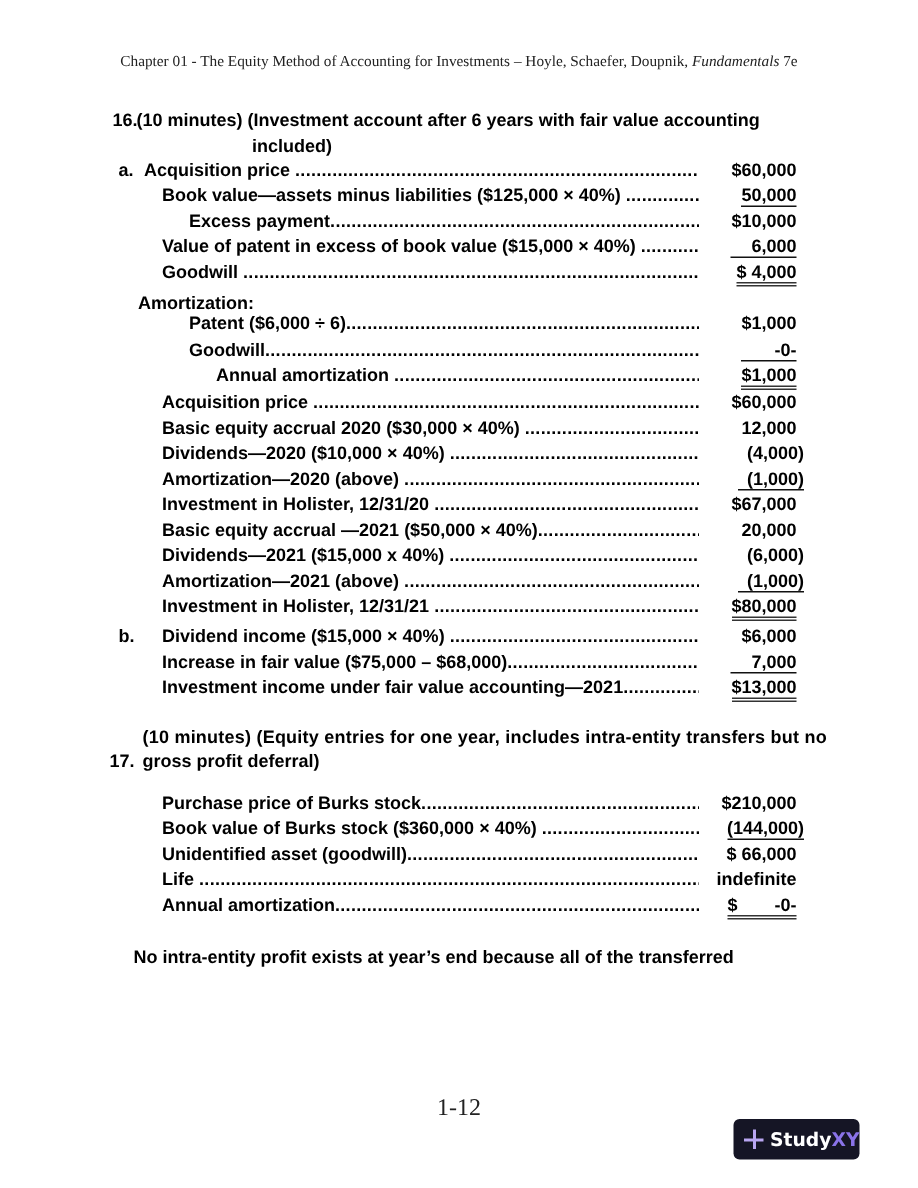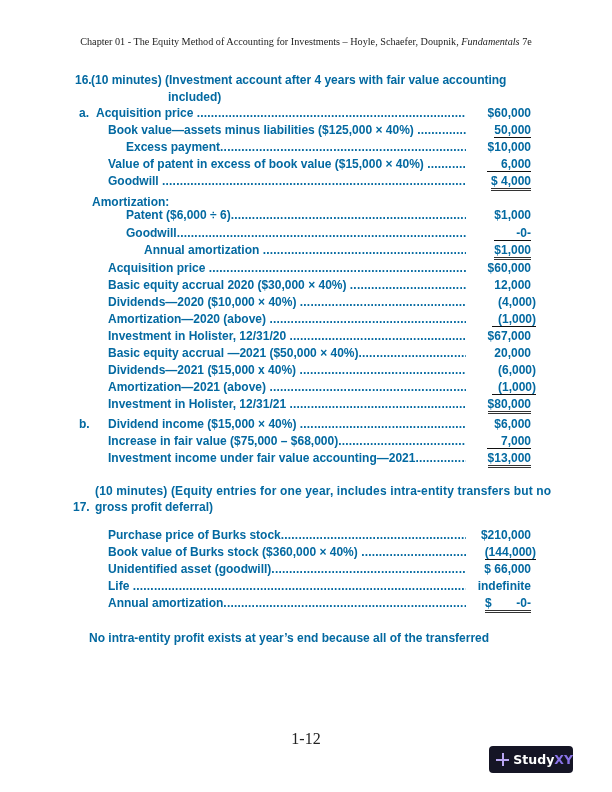--- a/index.html
+++ b/index.html
@@ -1,20 +1,20 @@
 <!DOCTYPE html>
 <html><head>
   <meta charset="utf-8">
   <style>
     html, body { margin: 0; padding: 0; background: #ffffff; }
     body { width: 612px; height: 792px; position: relative; overflow: hidden; color: #111111; }
     .hdr { position: absolute; left: 0; top: 36px; width: 612px; text-align: center;
       font-family: "Liberation Serif", serif; font-size: 10.2px; color: #222; white-space: nowrap; }
     .hdr i { font-style: italic; }
-    .b { font-family: "Liberation Sans", sans-serif; font-weight: bold; font-size: 12px; color: #0369a1; }
+    .b { font-family: "Liberation Sans", sans-serif; font-weight: bold; font-size: 12px; color: #000000; }
     .abs { position: absolute; white-space: nowrap; }
     .row { position: absolute; height: 16px; left: 0; width: 612px; }
     .row .lbl { position: absolute; top: 0; white-space: nowrap; overflow: hidden; }
     .row .lbl .dots { letter-spacing: 0.2px; }
     .row .amt { position: absolute; top: 0; right: 81px; text-align: right; white-space: nowrap; }
     .row .amt.paren { right: 76px; }
     .ul-bar { border-bottom: 1px solid #111; display: inline-block; line-height: 14px; }
     .dbl { border-bottom: 3px double #333; display: inline-block; line-height: 14px; }
     .para { position: absolute; left: 89px; width: 440px; line-height: 16px; }
     .footer { position: absolute; top: 730px; left: 0; width: 612px; text-align: center;
@@ -27,21 +27,21 @@
     .badge .plus:after { left: 0; top: 6px; width: 13px; height: 1.5px; }
     .badge .txt { font-family: "DejaVu Sans", sans-serif; font-weight: bold; font-size: 12.5px; color: #ffffff; }
     .badge .txt .xy { color: #8a73e8; }
   </style>
 </head>
 <body>
 
 <div class="hdr"><span>Chapter 01 - The Equity Method of Accounting for Investments – Hoyle, Schaefer, Doupnik, </span><i>Fundamentals</i><span> 7e</span></div>
 
 <div class="b abs" style="left:75px; top:73px;">16.</div>
-<div class="b abs" style="left:91px; top:73px;">(10 minutes) (Investment account after 4 years with fair value accounting</div>
+<div class="b abs" style="left:91px; top:73px;">(10 minutes) (Investment account after 6 years with fair value accounting</div>
 <div class="b abs" style="left:168px; top:90px;">included)</div>
 
 <div class="b abs" style="left:79px; top:106px;">a.</div>
 
 <div class="row b" style="top:106px;">
   <div class="lbl" style="left:96px; width:370px;"><span>Acquisition price</span> <span class="dots">......................................................................................................................................................</span></div>
   <div class="amt"><span>$60,000</span></div>
 </div>
 <div class="row b" style="top:123px;">
   <div class="lbl" style="left:108px; width:358px;"><span>Book value—assets minus liabilities ($125,000 × 40%)</span> <span class="dots">......................................................................................................................................................</span></div>

